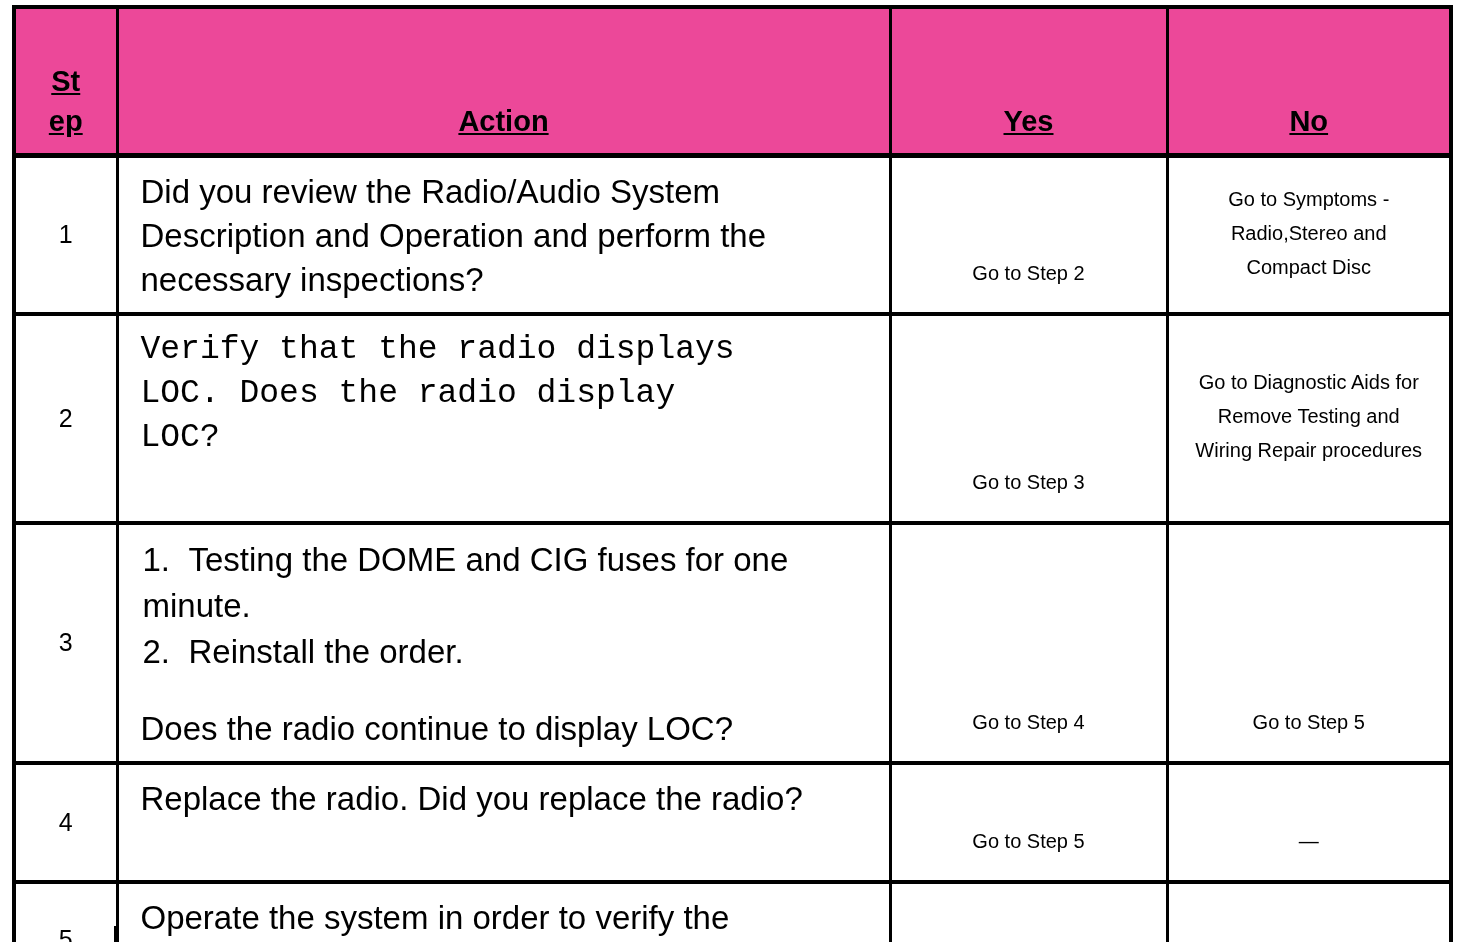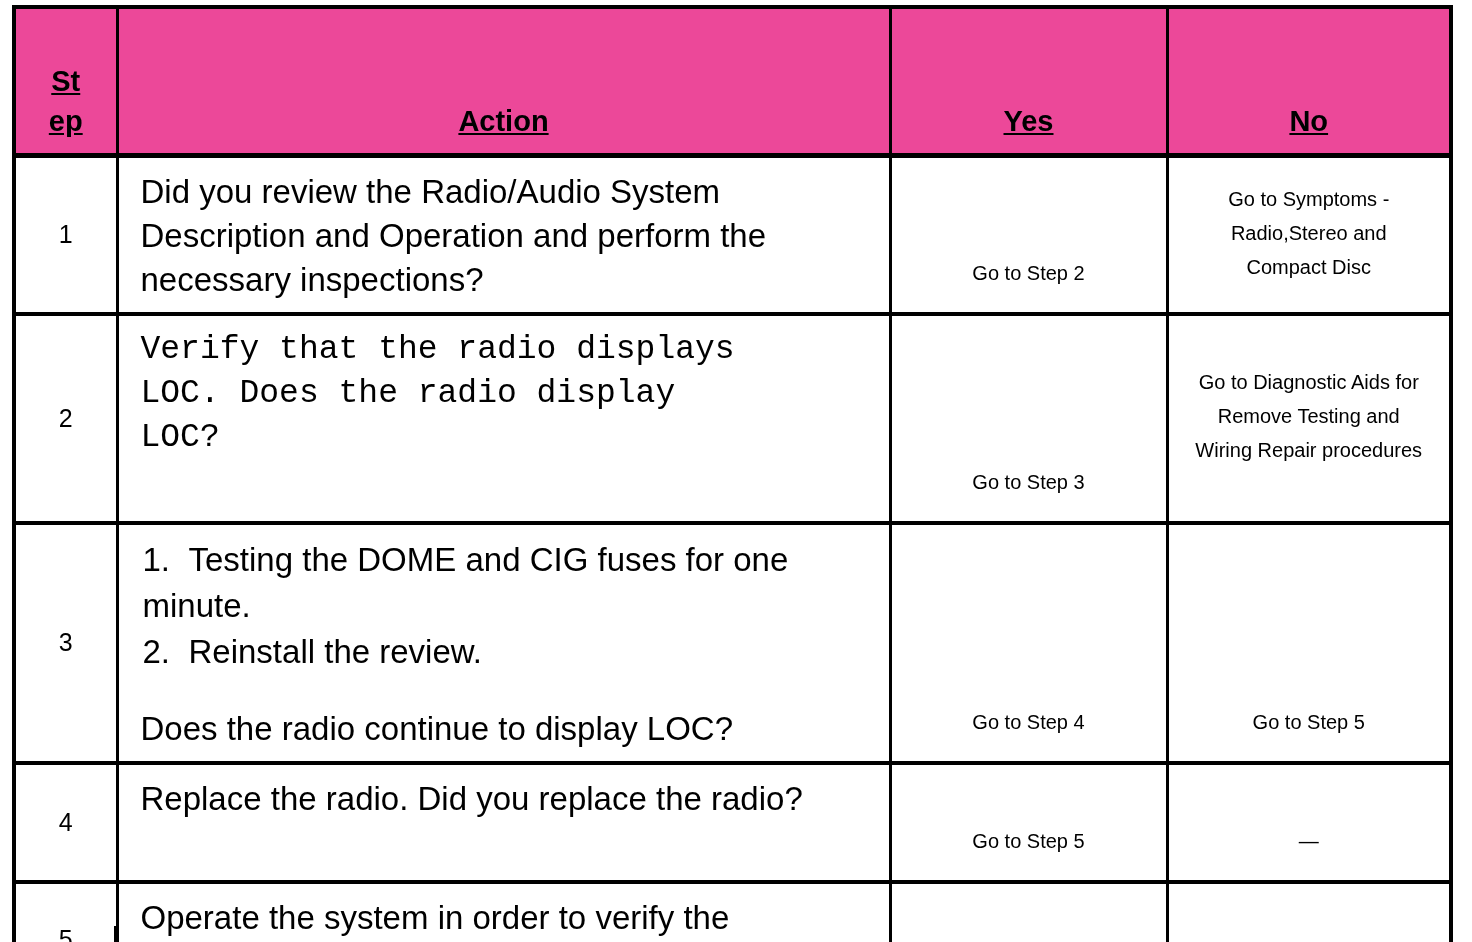--- a/index.html
+++ b/index.html
@@ -136,21 +136,21 @@
         </td>
       </tr>
 
       <tr class="row-3">
         <td class="cell step-cell">3</td>
         <td class="cell action-cell">
           <div class="list-item">
             <span class="list-num">1.</span><span>Testing the DOME and CIG fuses for one minute.</span>
           </div>
           <div class="list-item">
-            <span class="list-num">2.</span><span>Reinstall the review.</span>
+            <span class="list-num">2.</span><span>Reinstall the order.</span>
           </div>
           <p class="action-question w710">Does the radio continue to display LOC?</p>
         </td>
         <td class="cell choice-cell">Go to Step 4</td>
         <td class="cell choice-cell">Go to Step 5</td>
       </tr>
 
       <tr class="row-4">
         <td class="cell step-cell">4</td>
         <td class="cell action-cell">

